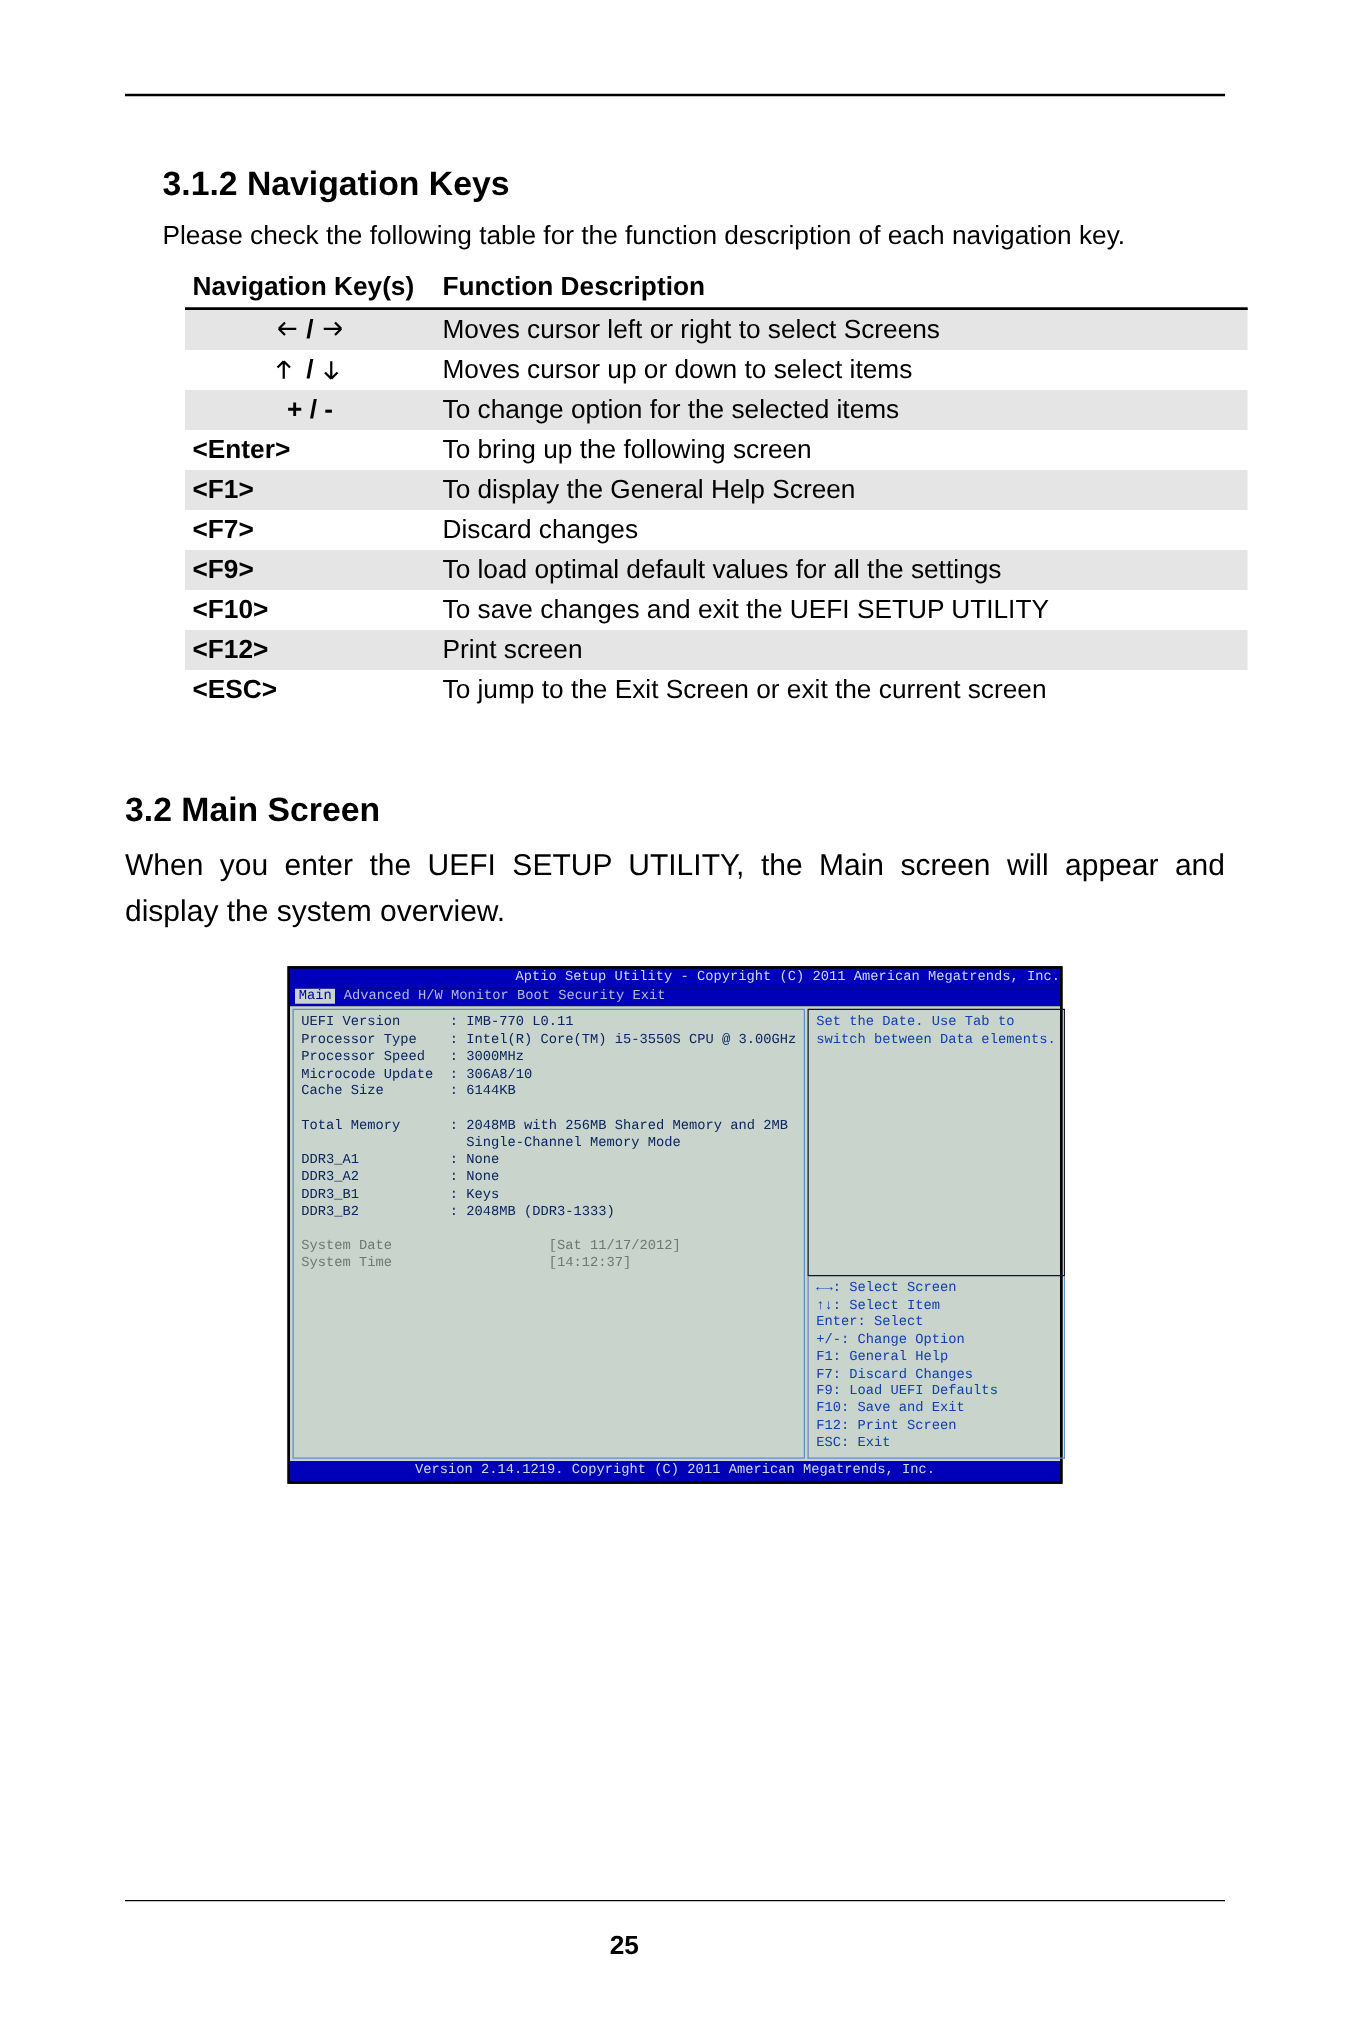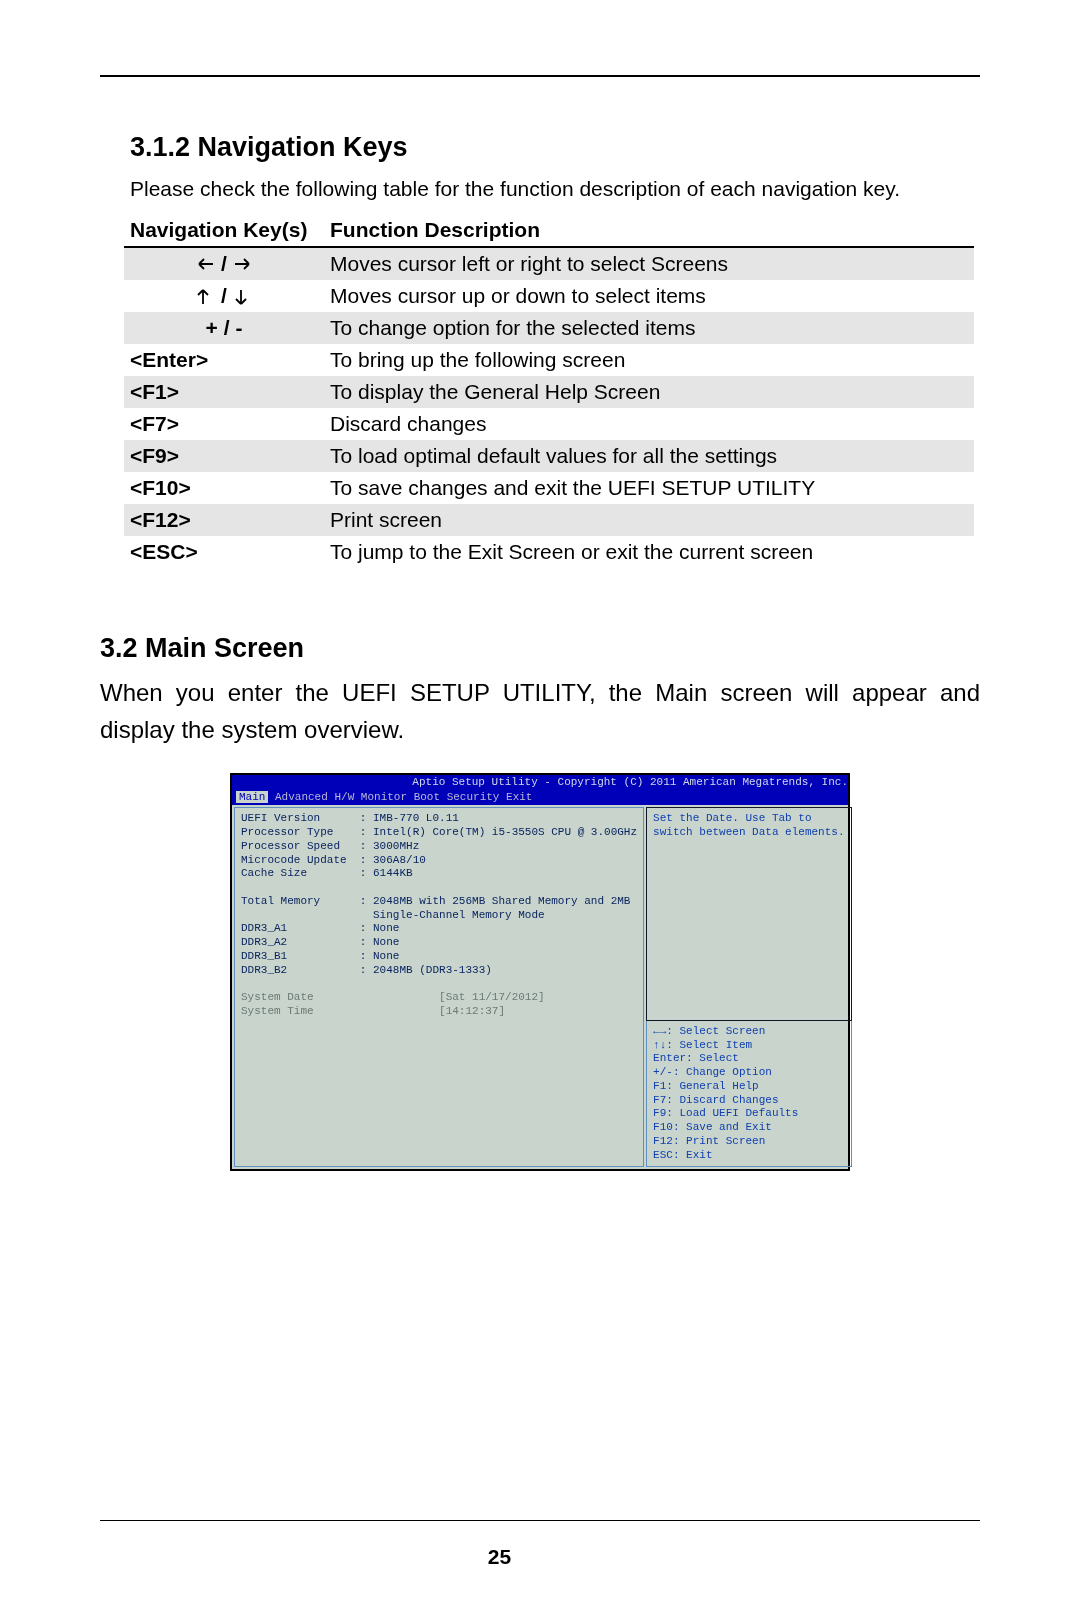--- a/index.html
+++ b/index.html
@@ -43,21 +43,21 @@
     margin-bottom: 8px;
   }
   .body-text2 {
     font-size: 24px;
     line-height: 1.55;
     text-align: justify;
     margin-bottom: 8px;
   }
   table.navkeys {
     width: 850px;
-    margin-left: 24px;
+    margin-left: 48px;
     border-collapse: collapse;
     font-size: 21px;
   }
   table.navkeys th {
     text-align: left;
     font-weight: bold;
     padding: 4px 6px;
     border-bottom: 2px solid #000;
   }
   table.navkeys td {
@@ -236,21 +236,21 @@
             <div class="bios-row">UEFI Version      : IMB-770 L0.11</div>
             <div class="bios-row">Processor Type    : Intel(R) Core(TM) i5-3550S CPU @ 3.00GHz</div>
             <div class="bios-row">Processor Speed   : 3000MHz</div>
             <div class="bios-row">Microcode Update  : 306A8/10</div>
             <div class="bios-row">Cache Size        : 6144KB</div>
             <div class="bios-row">&nbsp;</div>
             <div class="bios-row">Total Memory      : 2048MB with 256MB Shared Memory and 2MB</div>
             <div class="bios-row">                    Single-Channel Memory Mode</div>
             <div class="bios-row">DDR3_A1           : None</div>
             <div class="bios-row">DDR3_A2           : None</div>
-            <div class="bios-row">DDR3_B1           : None</div>
+            <div class="bios-row">DDR3_B1           : Keys</div>
             <div class="bios-row">DDR3_B2           : 2048MB (DDR3-1333)</div>
           </div>
         <div style="height:14px"></div>
         <div class="bios-row bios-gray"><span id="bdate">System Date                   [Sat 11/17/2012]</span></div>
         <div class="bios-row bios-gray"><span id="btime">System Time                   [14:12:37]</span></div>
       </div>
       <div class="bios-right">
         <div class="bios-right-top">
           <div class="bios-row">Set the Date. Use Tab to</div>
           <div class="bios-row">switch between Data elements.</div>
@@ -262,17 +262,18 @@
             <div class="bios-row">+/-: Change Option</div>
             <div class="bios-row">F1: General Help</div>
             <div class="bios-row">F7: Discard Changes</div>
             <div class="bios-row">F9: Load UEFI Defaults</div>
             <div class="bios-row">F10: Save and Exit</div>
             <div class="bios-row">F12: Print Screen</div>
             <div class="bios-row">ESC: Exit</div>
           </div>
       </div>
     </div>
+    <div class="bios-version">Version 2.14.1219. Copyright (C) 2011 American Megatrends, Inc.</div>
   </div>
 </div>
 
 <div class="hr-bot"></div>
 <div class="pagenum">25</div>
 
 </body></html>

